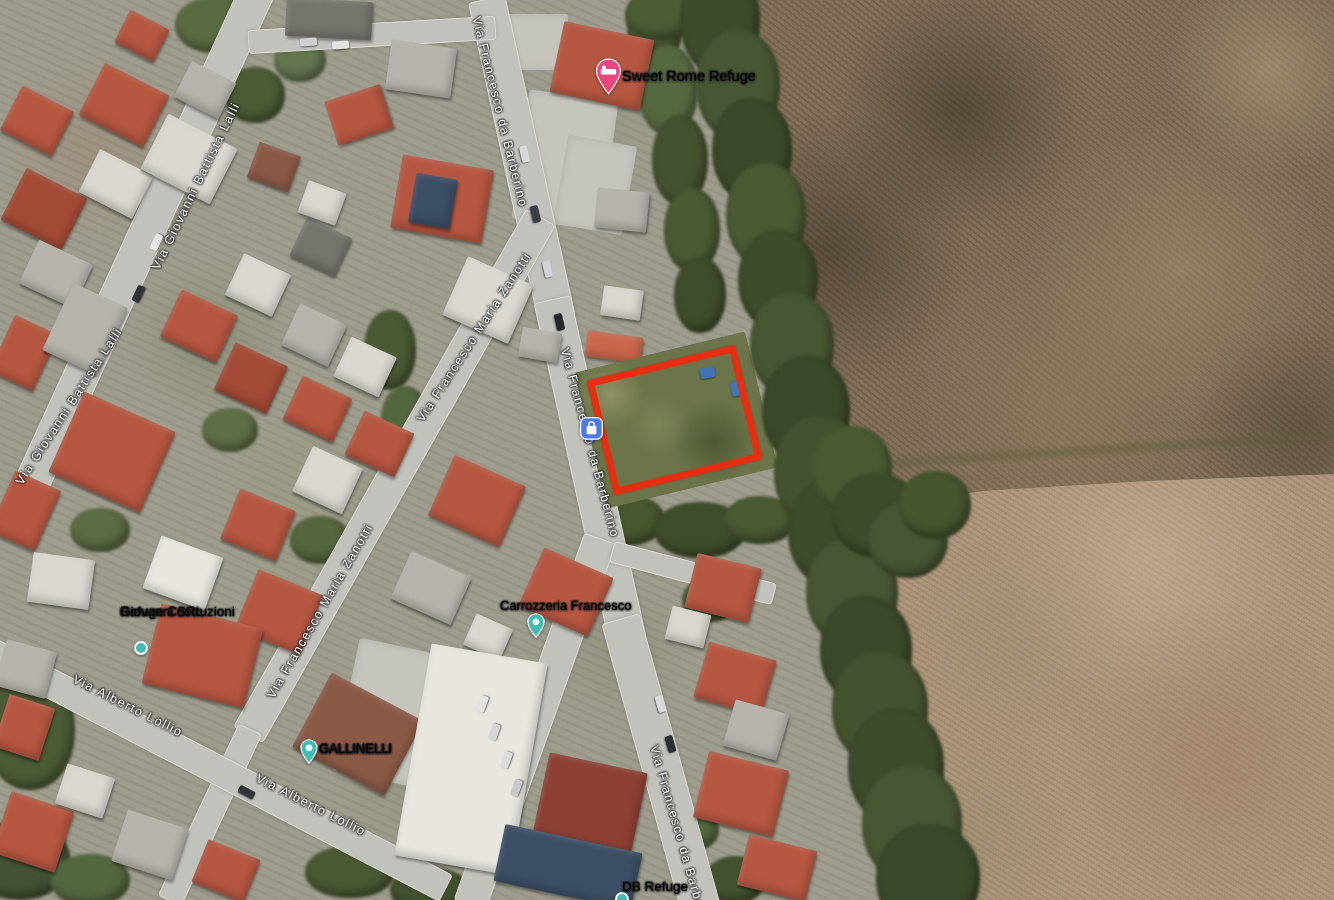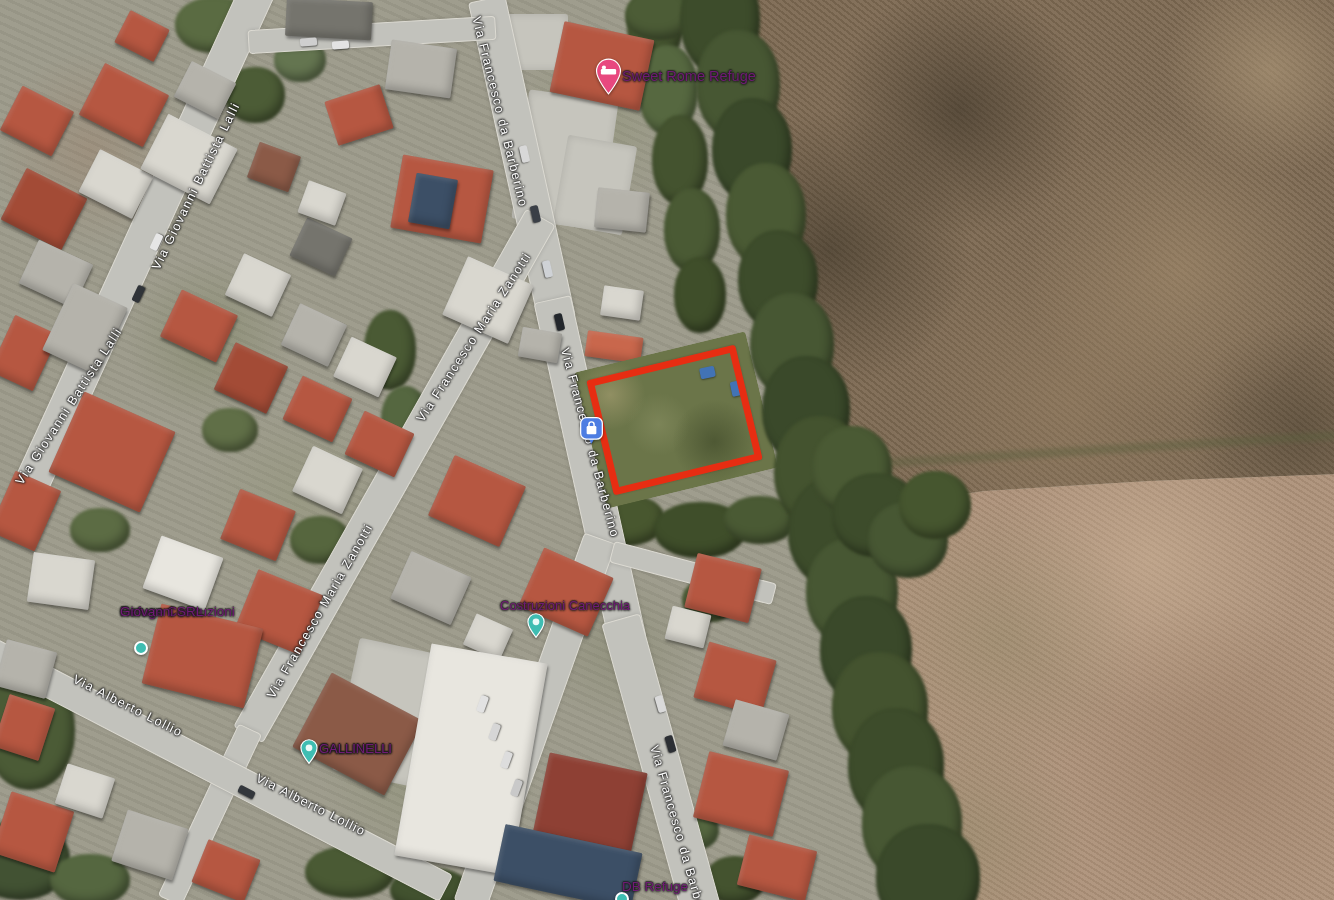--- a/index.html
+++ b/index.html
@@ -77,21 +77,21 @@
   }
   .tarp{background:#4273b5;border-radius:2px;box-shadow:0 1px 2px rgba(0,0,0,.4);}
   
   .road-label{
     color:#fff;font-size:12.5px;letter-spacing:1.6px;white-space:nowrap;
     transform:translate(-50%,-50%);
     text-shadow:0 1px 2px rgba(30,30,30,.95),0 -1px 2px rgba(30,30,30,.8),1px 0 2px rgba(30,30,30,.8),-1px 0 2px rgba(30,30,30,.8);
   }
   .place{white-space:nowrap;}
   .place .pline{
-    position:static;display:block;color:#701a75;line-height:1.12;
+    position:static;display:block;color:#000000;line-height:1.12;
     text-shadow:0 1px 2px rgba(30,30,30,.95),0 -1px 1px rgba(30,30,30,.75),1px 0 2px rgba(30,30,30,.8),-1px 0 2px rgba(30,30,30,.8);
   }
   .pin{filter:drop-shadow(0 1px 1.5px rgba(0,0,0,.45));}
 </style>
 </head>
 <body>
 
 <div id="map">
   <div id="urban-base"></div>
   <div id="field-upper"></div>
@@ -286,21 +286,21 @@
         <span class="pline">GALLINELLI</span>
         <span class="pline">GALLINELLI</span>
       </div>
       <div class="pin" style="left: 527px; top: 613px;">
         <svg width="18" height="25" viewBox="0 0 24 34">
           <path d="M12 1C5.9 1 1 5.9 1 12c0 7.5 11 21 11 21s11-13.5 11-21C23 5.9 18.1 1 12 1Z" fill="#3fbdb2" stroke="#fff" stroke-width="1.6"></path>
           <circle cx="12" cy="12" r="4.6" fill="#eafaf8"></circle>
         </svg>
       </div>
       <div class="place" style="top: 599px; font-size: 13px; left: 500px; transform: translateX(-50%); text-align: center;">
-        <span class="pline">Costruzioni Canecchia</span>
+        <span class="pline">Carrozzeria Francesco</span>
       </div>
       <div class="pin" style="left: 614px; top: 891px;">
         <svg width="16" height="16" viewBox="0 0 16 16">
           <circle cx="8" cy="8" r="6" fill="#3fbdb2" stroke="#fff" stroke-width="2"></circle>
         </svg>
       </div>
       <div class="place" style="top: 879px; font-size: 13.5px; left: 622px; transform: translateX(-50%); text-align: center;">
         <span class="pline">DB Refuge</span>
       </div>
     </div>

